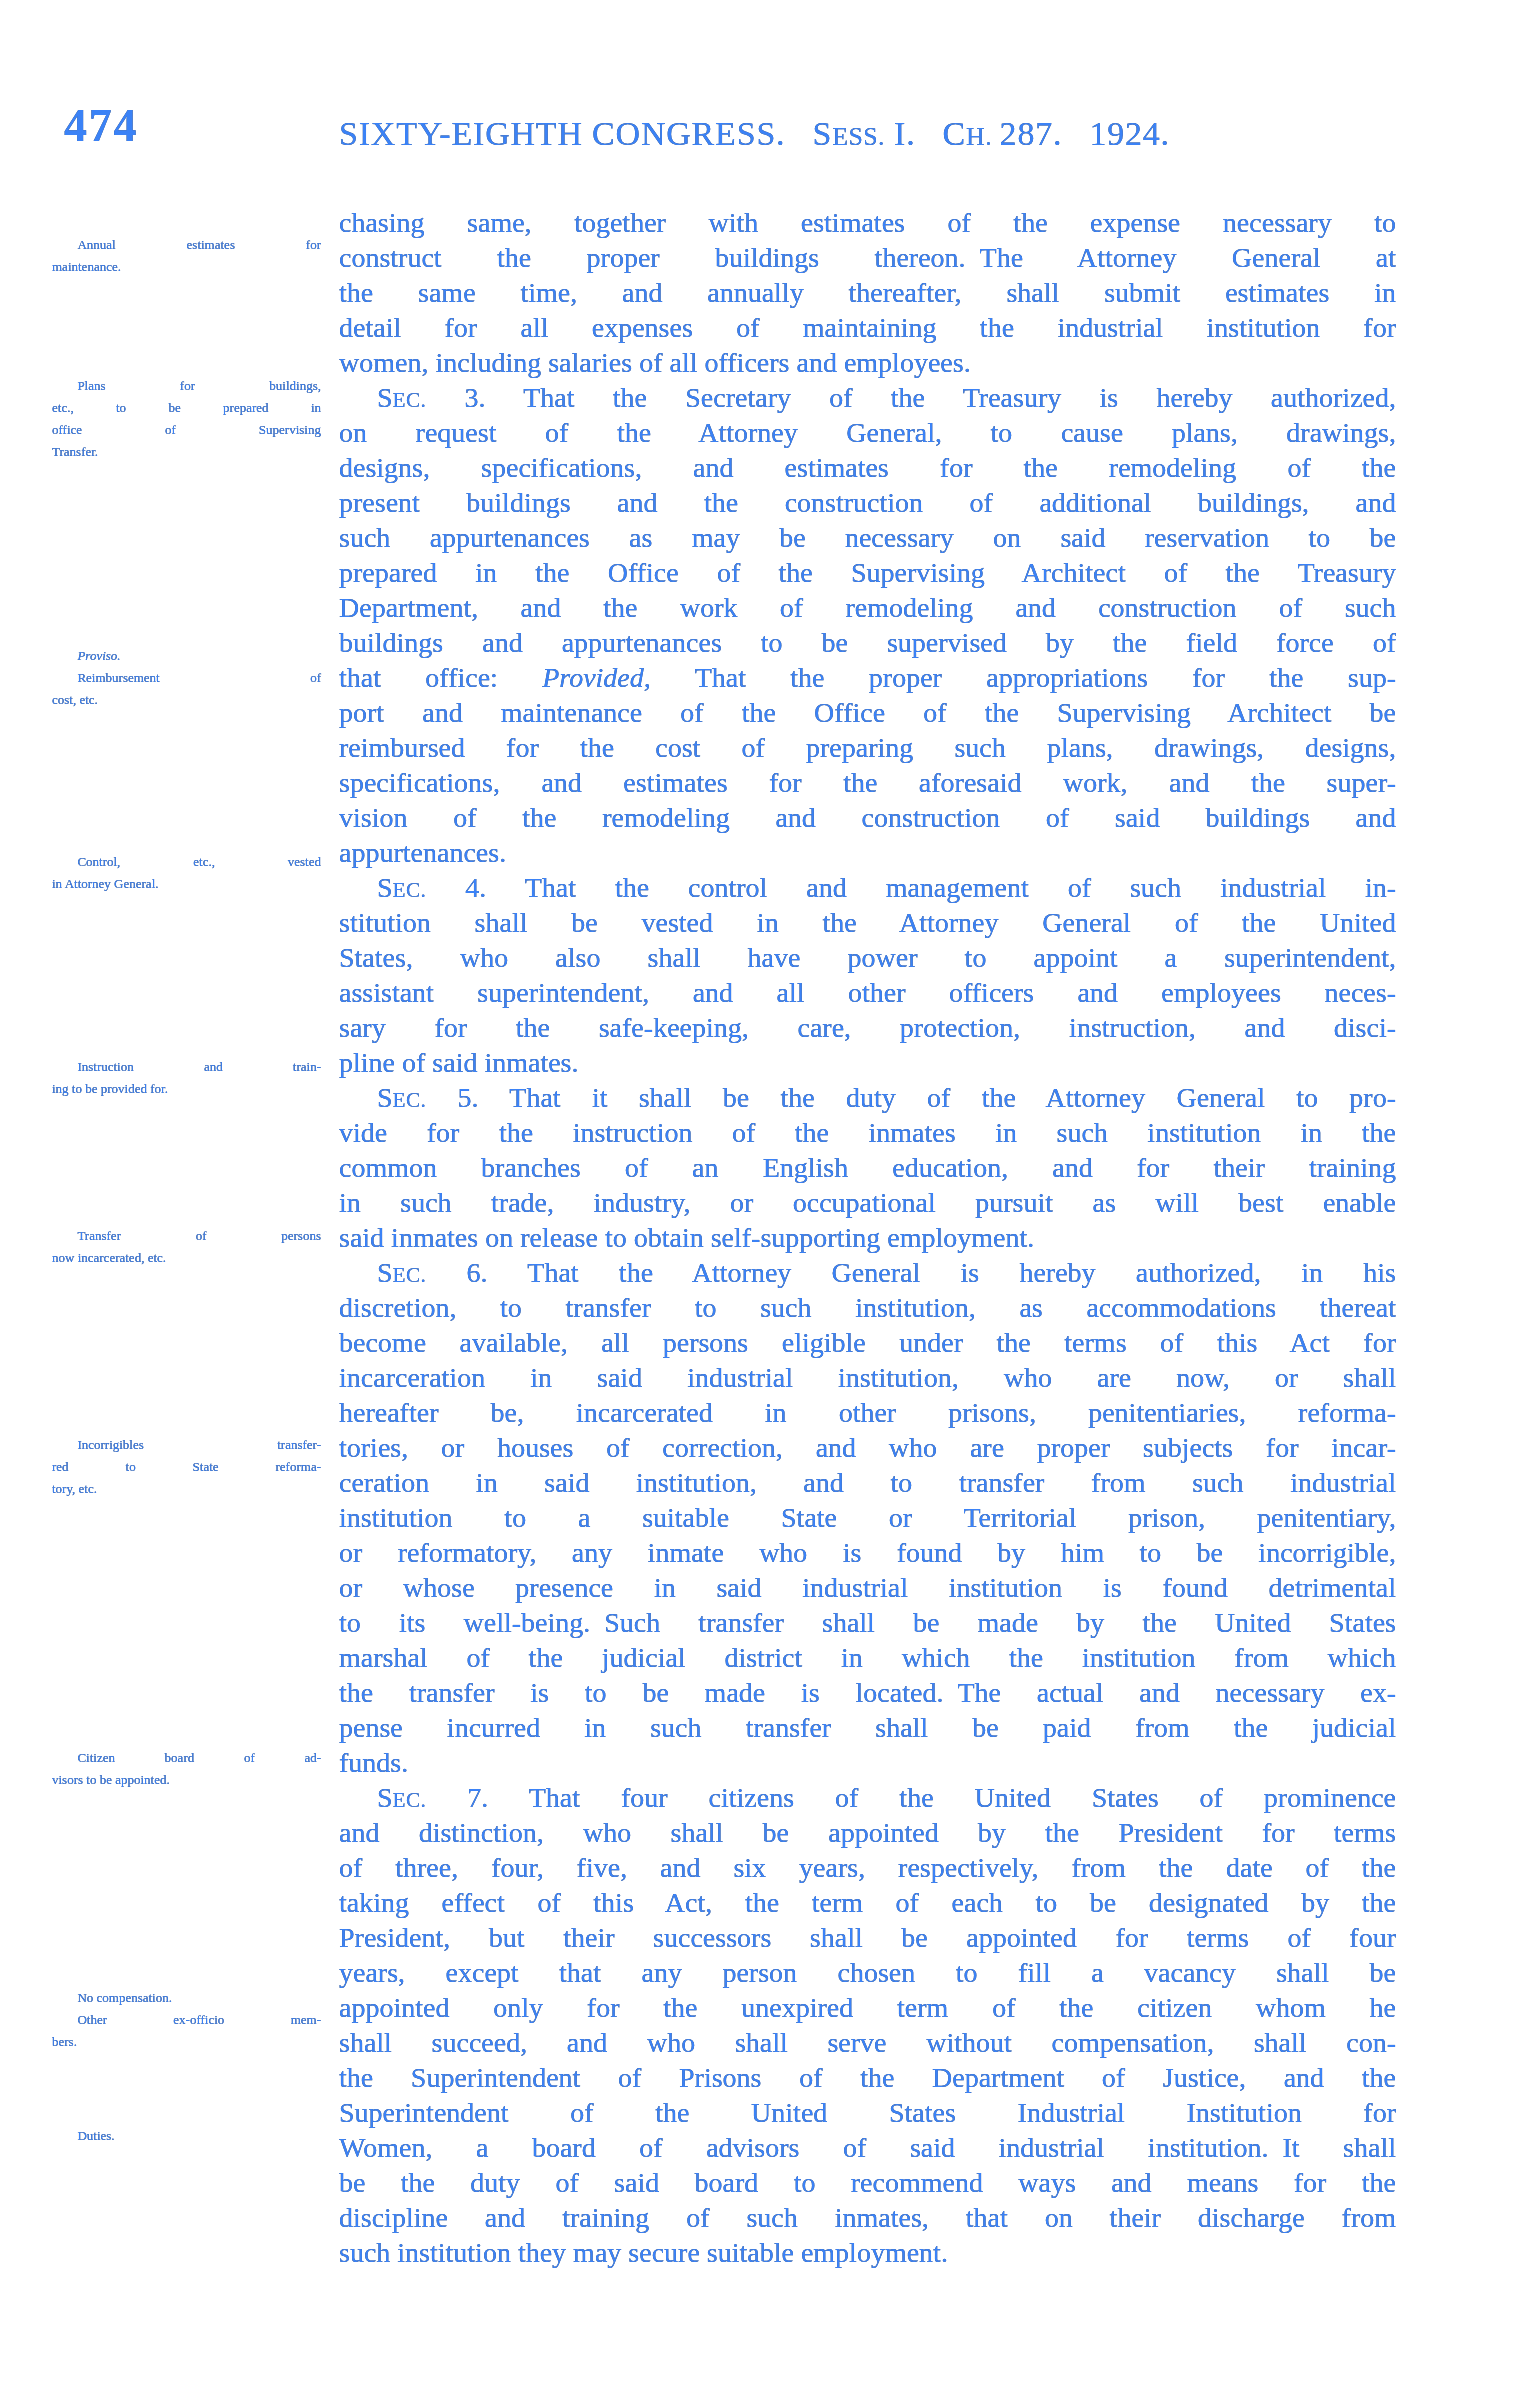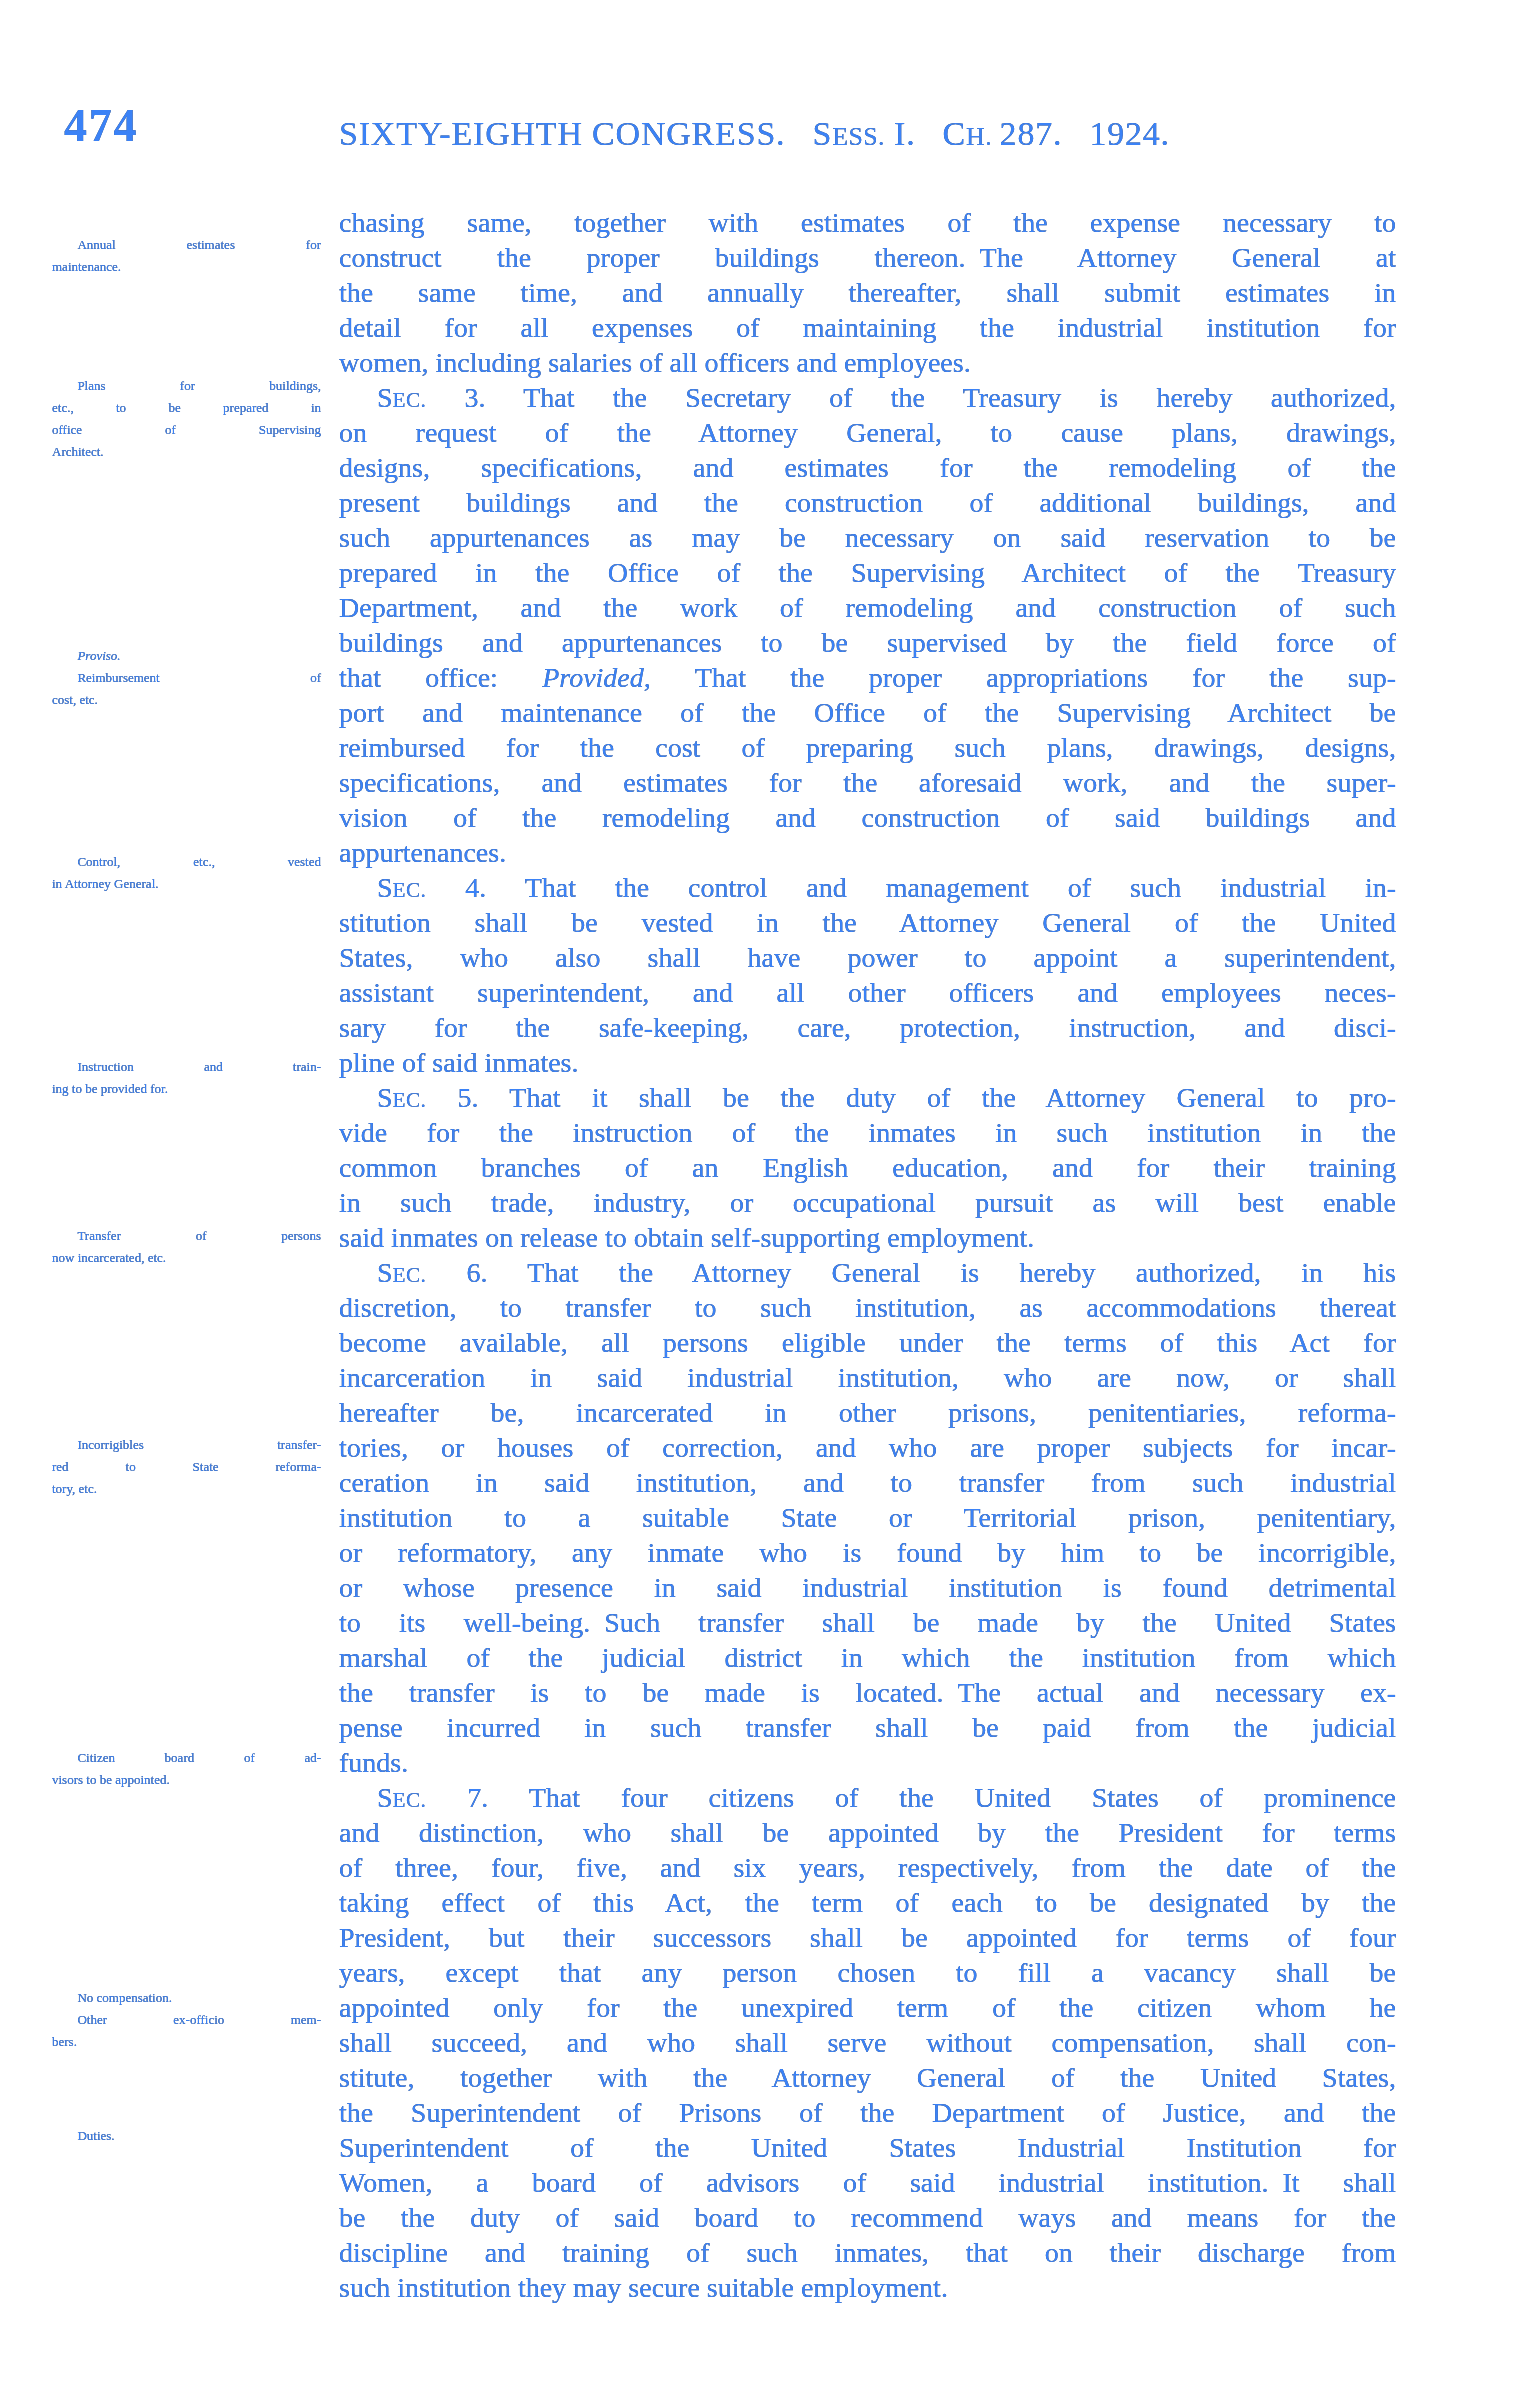--- a/index.html
+++ b/index.html
@@ -53,21 +53,21 @@
   <div class="header">SIXTY-EIGHTH CONGRESS.  S<span class="sc">ess.</span> I.  C<span class="sc">h.</span> 287.  1924.</div>
   <div id="margins">
       <div class="note" style="top: 234px;">
         <div class="nl ind">Annual estimates for</div>
         <div class="nl endn">maintenance.</div>
       </div>
       <div class="note" style="top: 375px;">
         <div class="nl ind">Plans for buildings,</div>
         <div class="nl">etc., to be prepared in</div>
         <div class="nl">office of Supervising</div>
-        <div class="nl endn">Architect.</div>
+        <div class="nl endn">Transfer.</div>
       </div>
       <div class="note" style="top: 645px;">
         <div class="nl endn ind"><i>Proviso.</i></div>
       </div>
       <div class="note" style="top: 667px;">
         <div class="nl ind">Reimbursement of</div>
         <div class="nl endn">cost, etc.</div>
       </div>
       <div class="note" style="top: 851px;">
         <div class="nl ind">Control, etc., vested</div>
@@ -148,21 +148,20 @@
       <div class="bl">pense incurred in such transfer shall be paid from the judicial</div>
       <div class="bl end">funds.</div>
       <div class="bl ind">S<span class="sc">ec.</span> 7. That four citizens of the United States of prominence</div>
       <div class="bl">and distinction, who shall be appointed by the President for terms</div>
       <div class="bl">of three, four, five, and six years, respectively, from the date of the</div>
       <div class="bl">taking effect of this Act, the term of each to be designated by the</div>
       <div class="bl">President, but their successors shall be appointed for terms of four</div>
       <div class="bl">years, except that any person chosen to fill a vacancy shall be</div>
       <div class="bl">appointed only for the unexpired term of the citizen whom he</div>
       <div class="bl">shall succeed, and who shall serve without compensation, shall con-</div>
-      <div class="bl">stitute, together with the Attorney General of the United States,</div>
       <div class="bl">the Superintendent of Prisons of the Department of Justice, and the</div>
       <div class="bl">Superintendent of the United States Industrial Institution for</div>
       <div class="bl">Women, a board of advisors of said industrial institution. It shall</div>
       <div class="bl">be the duty of said board to recommend ways and means for the</div>
       <div class="bl">discipline and training of such inmates, that on their discharge from</div>
       <div class="bl end">such institution they may secure suitable employment.</div>
     </div>
 </div>
 
 

